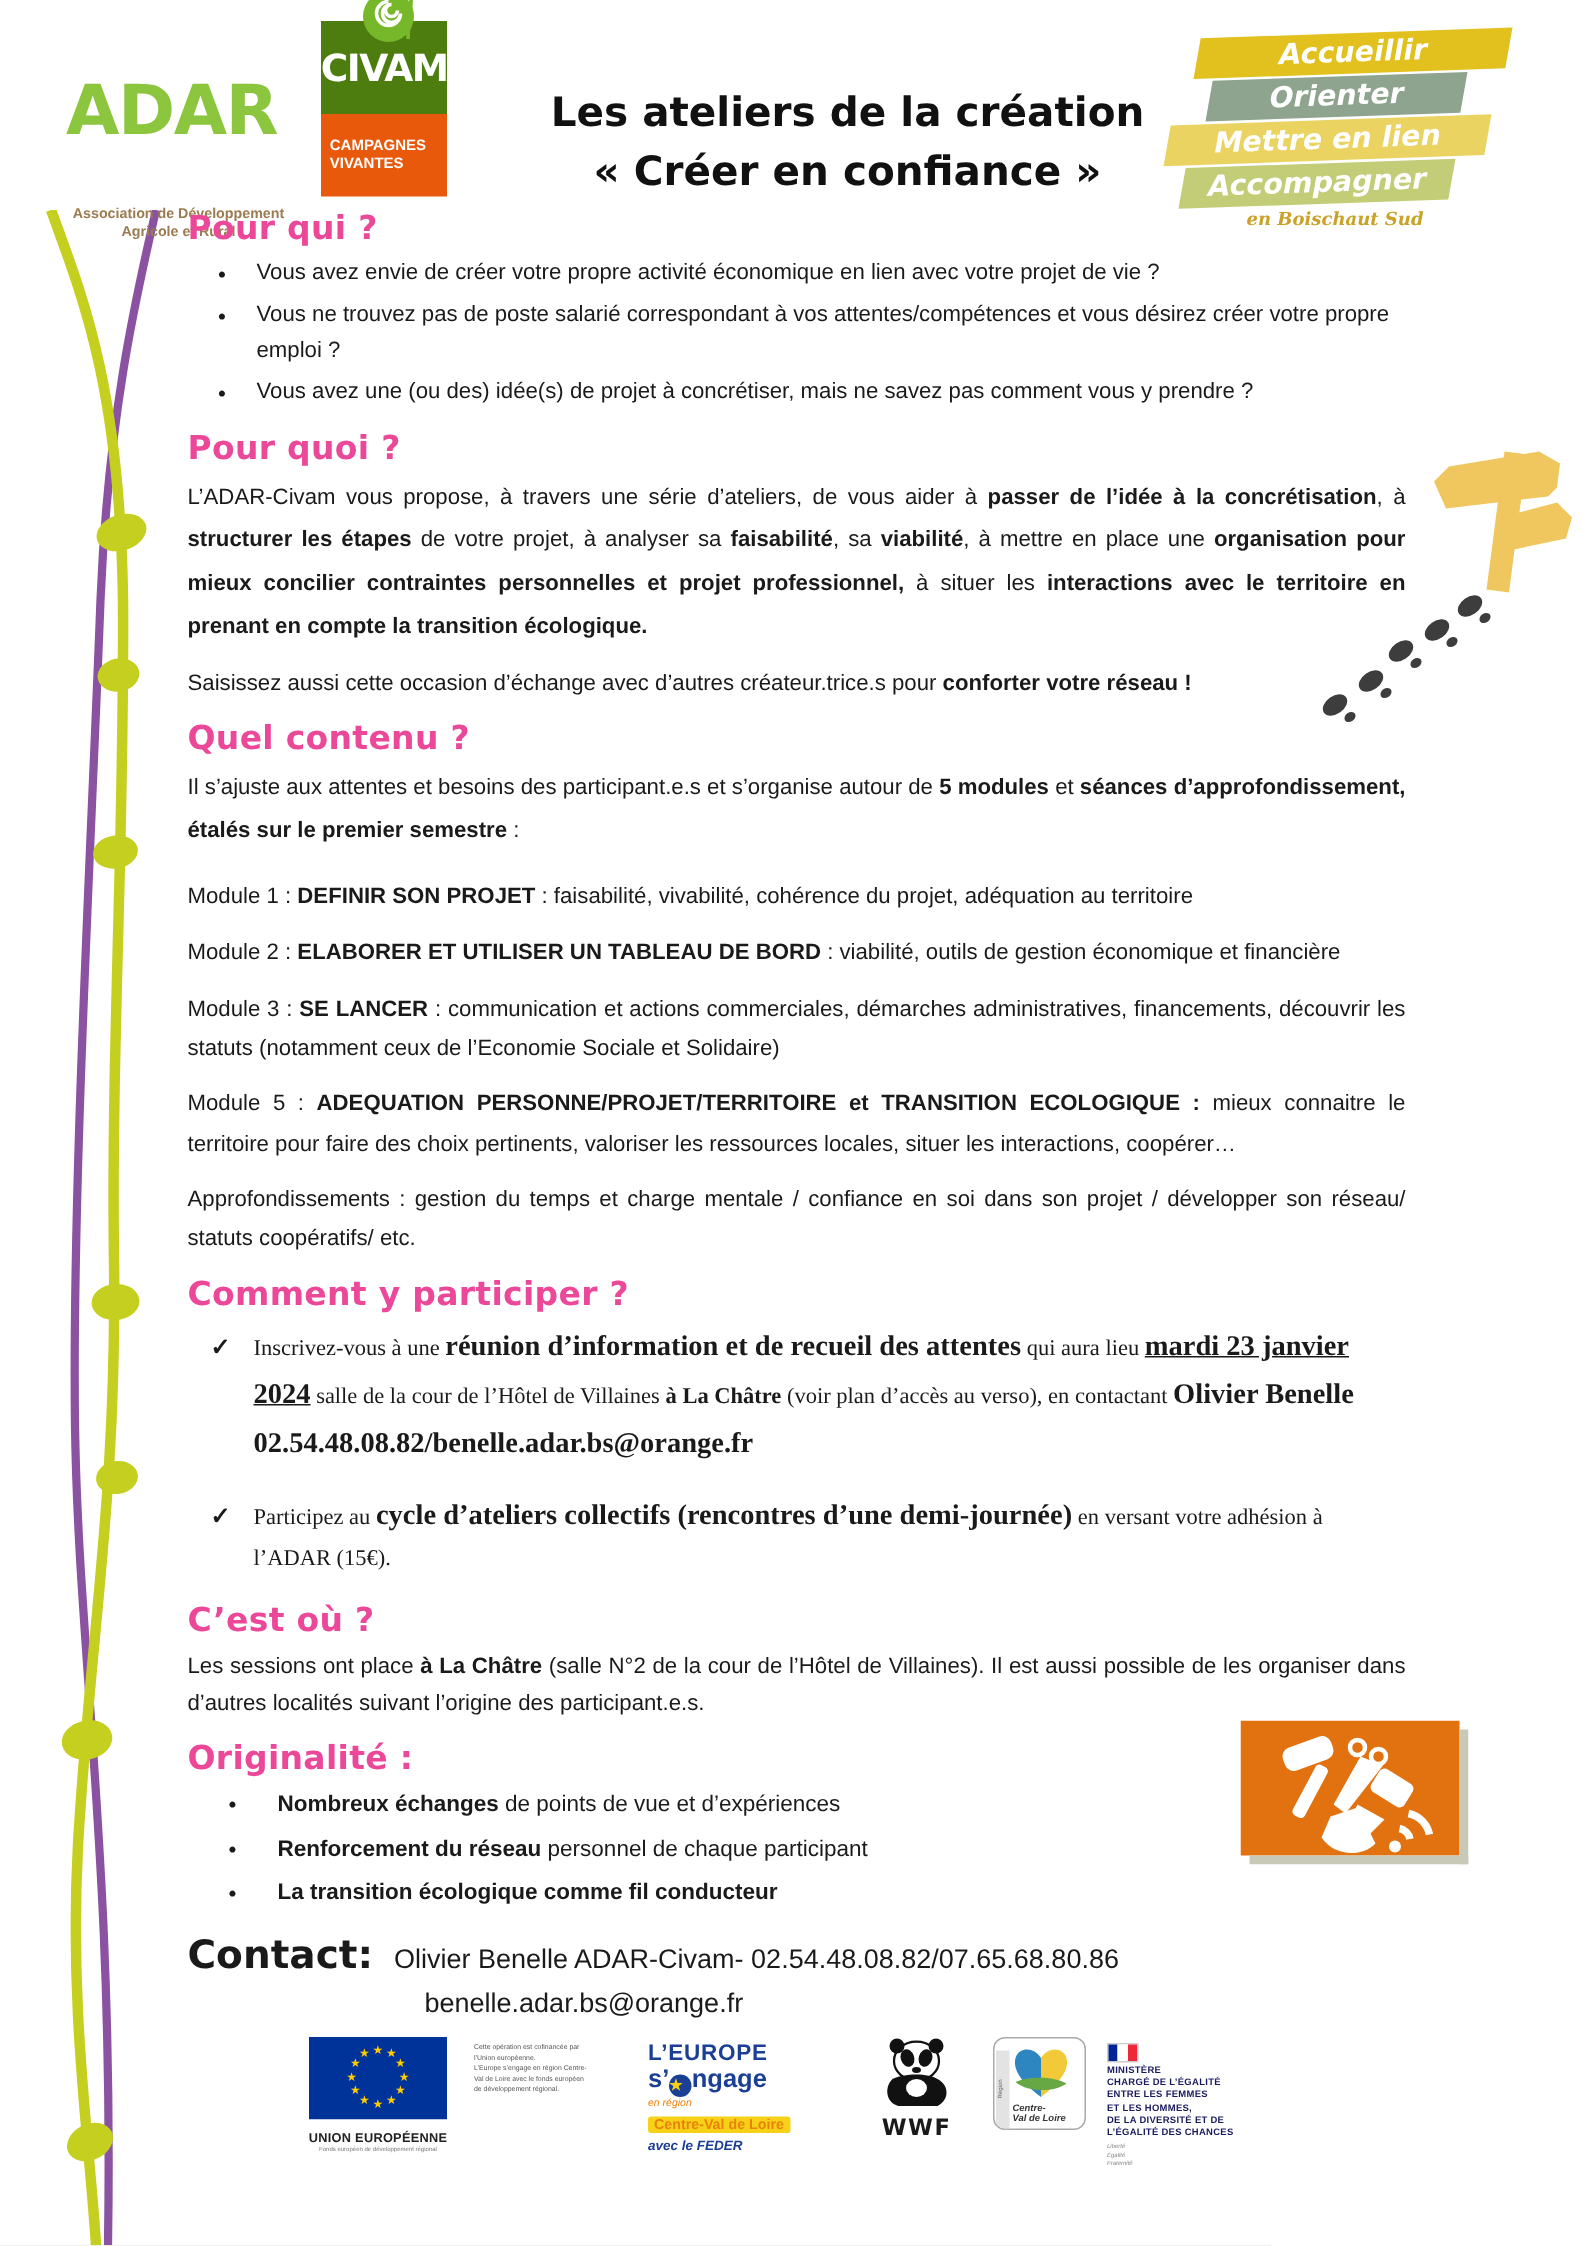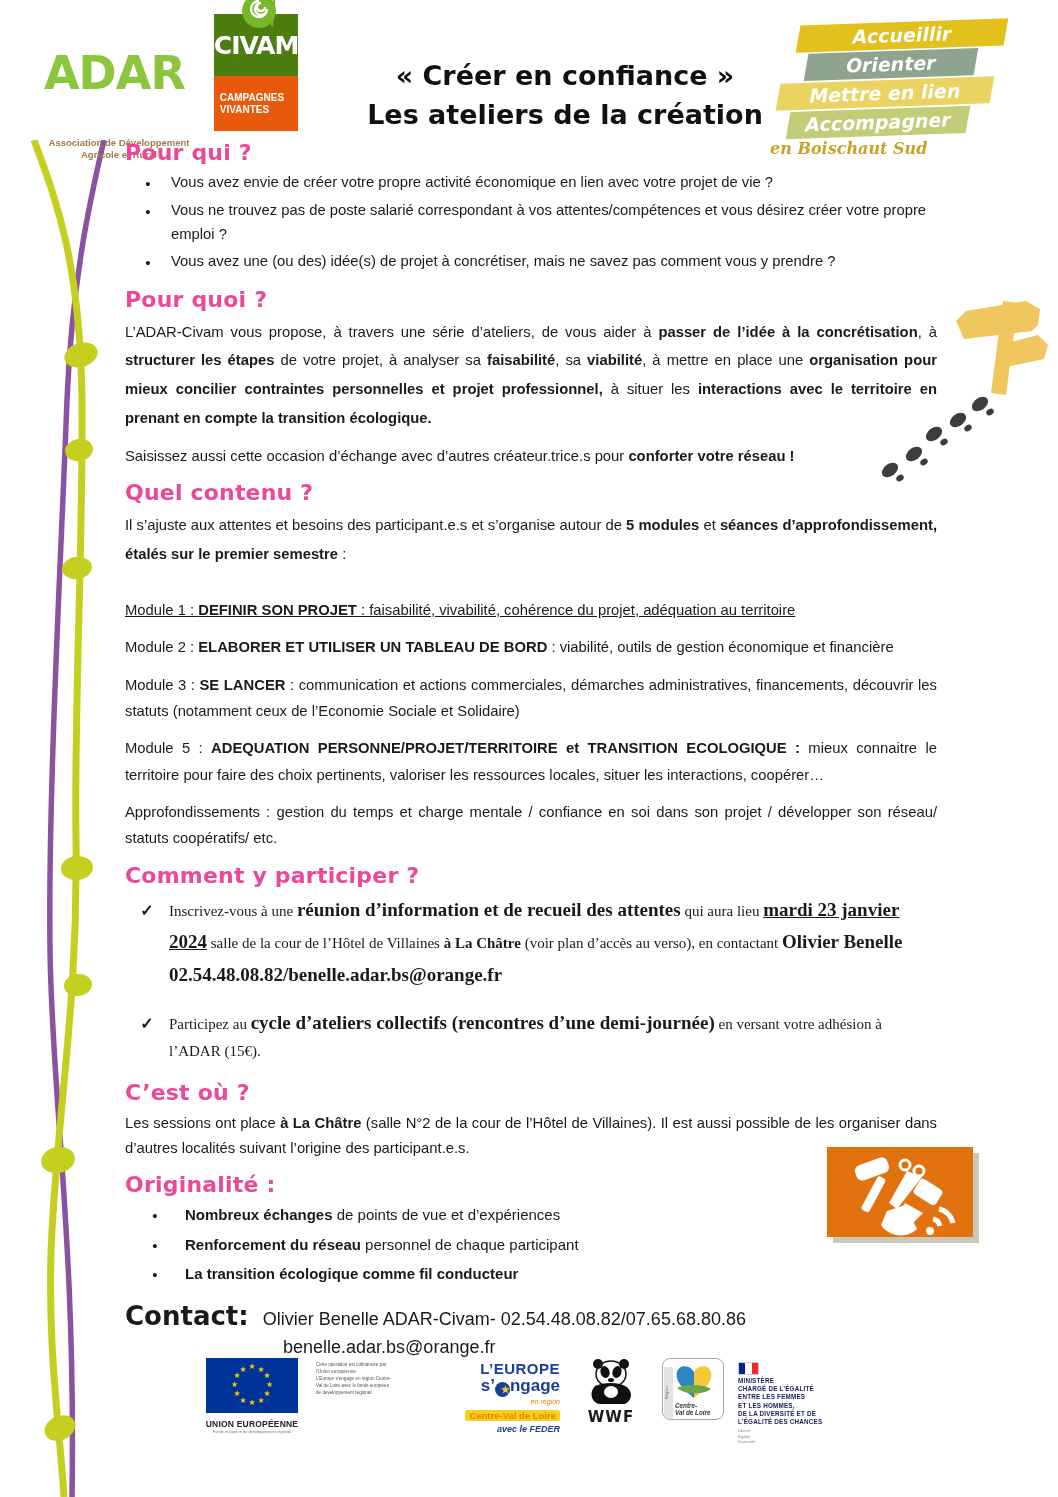--- a/index.html
+++ b/index.html
@@ -31,22 +31,22 @@
   .doc-title { position: absolute; left: 320px; top: 56px; width: 490px; text-align: center;
     font-family: "DejaVu Sans", sans-serif; font-weight: bold; font-size: 27px; line-height: 1.45; color: #111; }
 
   .badges { position: absolute; top: 22px; left: 770px; width: 250px; }
   .badge { color:#fff; font-family:"DejaVu Sans",sans-serif; font-weight:bold; font-size:19px; text-align:center;
     padding: 2px 0 3px; margin-bottom: 2px; transform: rotate(-2deg) skewX(-12deg); }
   .badge-1 { width: 208px; margin-left: 28px; }
   .badge-2 { width: 170px; margin-left: 36px; }
   .badge-3 { width: 214px; margin-left: 8px; }
   .badge-4 { width: 180px; margin-left: 18px; }
-  .badges-caption { margin-top: 3px; text-align: left; padding-right: 10px;
-    font-style: italic; font-weight: bold; color: #C9A227; font-size: 16px; font-family: "DejaVu Serif", serif; }
+  .badges-caption { margin-top: 3px; text-align: center; padding-right: 10px;
+    font-style: italic; font-weight: bold; color: #C9A227; font-size: 12px; font-family: "DejaVu Serif", serif; }
 
   
   .vine { position: absolute; left: 0; top: 140px; }
   .signpost { position: absolute; left: 948px; top: 283px; }
   .footprints { position: absolute; left: 872px; top: 392px; }
   .tools-box { position: absolute; left: 827px; top: 1147px; }
 
   
   .content { position: absolute; left: 125px; top: 140px; width: 812px; }
   h2.sec { font-family: "DejaVu Sans", sans-serif; font-weight: bold; font-size: 22px; color: #ec4899; margin: 11px 0 6px; letter-spacing: 0.2px; }
@@ -68,21 +68,21 @@
   .contact-row { margin-top: 14px; font-size: 18px; }
   .contact-label { font-family: "DejaVu Sans", sans-serif; font-weight: bold; font-size: 26px; margin-right: 14px; }
   .contact-line2 { margin-left: 158px; font-size: 18px; margin-top: 6px; }
 
   
   .footer { position: absolute; left: 0; top: 1358px; width: 1058px; display: flex; justify-content: center; align-items: flex-start; gap: 14px; padding-left: 40px; }
   .eu-block { text-align: center; width: 100px; }
   .eu-label { font-size: 8.5px; font-weight: bold; color: #222; margin-top: 2px; letter-spacing: 0.2px; }
   .eu-fine { font-size: 4px; color: #777; }
   .fineprint { width: 102px; font-size: 4.6px; line-height: 1.5; color: #555; padding-top: 4px; }
-  .eseng { width: 128px; text-align: right; padding-top: 2px; }
+  .eseng { width: 128px; text-align: left; padding-top: 2px; }
   .eseng-l1 { color: #1B3F94; font-weight: bold; font-size: 15px; letter-spacing: 0.5px; }
   .eseng-l2 { color: #1B3F94; font-weight: bold; font-size: 17px; line-height: 1; }
   .star-e { display: inline-block; width: 15px; height: 15px; border-radius: 50%; background: #1B3F94; color: #F7D117; font-size: 10px; line-height: 15px; vertical-align: -2px; }
   .eseng-l3 { color: #E8820C; font-size: 7px; font-style: italic; margin-top: 1px; }
   .eseng-l4 { color: #E8820C; font-weight: bold; font-size: 9.5px; background: #F7D117; display: inline-block; padding: 0 4px; border-radius: 2px; }
   .eseng-l5 { color: #1B3F94; font-weight: bold; font-style: italic; font-size: 9px; margin-top: 1px; }
   .wwf-block { width: 74px; text-align: center; }
   .wwf-label { font-family: "DejaVu Sans", sans-serif; font-weight: bold; font-size: 15px; letter-spacing: 1px; line-height: 1; }
   .region-block { width: 62px; height: 62px; border: 1px solid #aaa; border-radius: 8px; position: relative; overflow: hidden; background: #fff; }
   .region-caption { position: absolute; bottom: 3px; left: 12px; right: 2px; font-size: 6.3px; font-weight: bold; font-style: italic; color: #333; line-height: 1.15; }
@@ -133,22 +133,22 @@
         </div>
       </div>
     </div>
     <div class="logo-sub">
       <div>Association de Développement</div>
       <div>Agricole et Rural</div>
     </div>
   </div>
 
   <div class="doc-title">
+    <div>Les ateliers de la création</div>
     <div>« Créer en confiance »</div>
-    <div>Les ateliers de la création</div>
   </div>
 
   <div class="badges">
     <div class="badge badge-1" style="background: rgb(226, 192, 29);">Accueillir</div>
     <div class="badge badge-2" style="background: rgb(143, 164, 143);">Orienter</div>
     <div class="badge badge-3" style="background: rgb(235, 211, 98);">Mettre en lien</div>
     <div class="badge badge-4" style="background: rgb(195, 205, 120);">Accompagner</div>
     <div class="badges-caption">en Boischaut Sud</div>
   </div>
 
@@ -211,21 +211,21 @@
           <div class="txt"><span>Vous avez une (ou des) idée(s) de projet à concrétiser, mais ne savez pas comment vous y prendre ?</span></div>
         </li>
     </ul>
 
     <h2 class="sec">Pour quoi ?</h2>
     <p class="para loose" style="width:812px;"><span>L’ADAR-Civam vous propose, à travers une série d’ateliers, de vous aider à </span><span class="b">passer de l’idée à la concrétisation</span><span>, à </span><span class="b">structurer les étapes</span><span> de votre projet, à analyser sa </span><span class="b">faisabilité</span><span>, sa </span><span class="b">viabilité</span><span>, à mettre en place une </span><span class="b">organisation pour mieux concilier contraintes personnelles et projet professionnel,</span><span> à situer les </span><span class="b">interactions avec le territoire en prenant en compte la transition écologique.</span></p>
     <p class="para left" style="margin-top:10px;"><span>Saisissez aussi cette occasion d’échange avec d’autres créateur.trice.s pour </span><span class="b">conforter votre réseau !</span></p>
 
     <h2 class="sec">Quel contenu ?</h2>
     <p class="para loose"><span>Il s’ajuste aux attentes et besoins des participant.e.s et s’organise autour de </span><span class="b">5 modules</span><span> et </span><span class="b">séances d’approfondissement, étalés sur le premier semestre</span><span> :</span></p>
-    <p class="para mod" style="margin-top:28px;text-decoration:underline;"><span>Module 1 : </span><span class="b">DEFINIR SON PROJET</span><span> : faisabilité, vivabilité, cohérence du projet, adéquation au territoire</span></p>
+    <p class="para mod" style="margin-top:16px;"><span>Module 1 : </span><span class="b">DEFINIR SON PROJET</span><span> : faisabilité, vivabilité, cohérence du projet, adéquation au territoire</span></p>
     <p class="para mod"><span>Module 2 : </span><span class="b">ELABORER ET UTILISER UN TABLEAU DE BORD</span><span> : viabilité, outils de gestion économique et financière</span></p>
     <p class="para mod"><span>Module 3 : </span><span class="b">SE LANCER</span><span> : communication et actions commerciales, démarches administratives, financements, découvrir les statuts (notamment ceux de l’Economie Sociale et Solidaire)</span></p>
     <p class="para mod"><span>Module 5 : </span><span class="b">ADEQUATION PERSONNE/PROJET/TERRITOIRE et TRANSITION  ECOLOGIQUE :</span><span> mieux connaitre le territoire pour faire des choix pertinents, valoriser les ressources locales, situer les interactions, coopérer…</span></p>
     <p class="para mod"><span>Approfondissements : gestion du temps et charge mentale / confiance en soi dans son projet / développer son réseau/ statuts coopératifs/ etc.</span></p>
 
     <h2 class="sec">Comment y participer ?</h2>
     <ul class="clist">
       <li>
           <span class="mark">✓</span>
           <div class="txt"><span>Inscrivez-vous à une </span><span class="b big">réunion d’information et de recueil des attentes</span><span>  qui aura lieu </span><span class="b u big">mardi 23 janvier 2024</span><span> salle de la cour de l’Hôtel de Villaines </span><span class="b">à La Châtre</span><span> (voir plan d’accès au verso), en contactant </span><span class="b big">Olivier Benelle 02.54.48.08.82/benelle.adar.bs@orange.fr</span></div>

